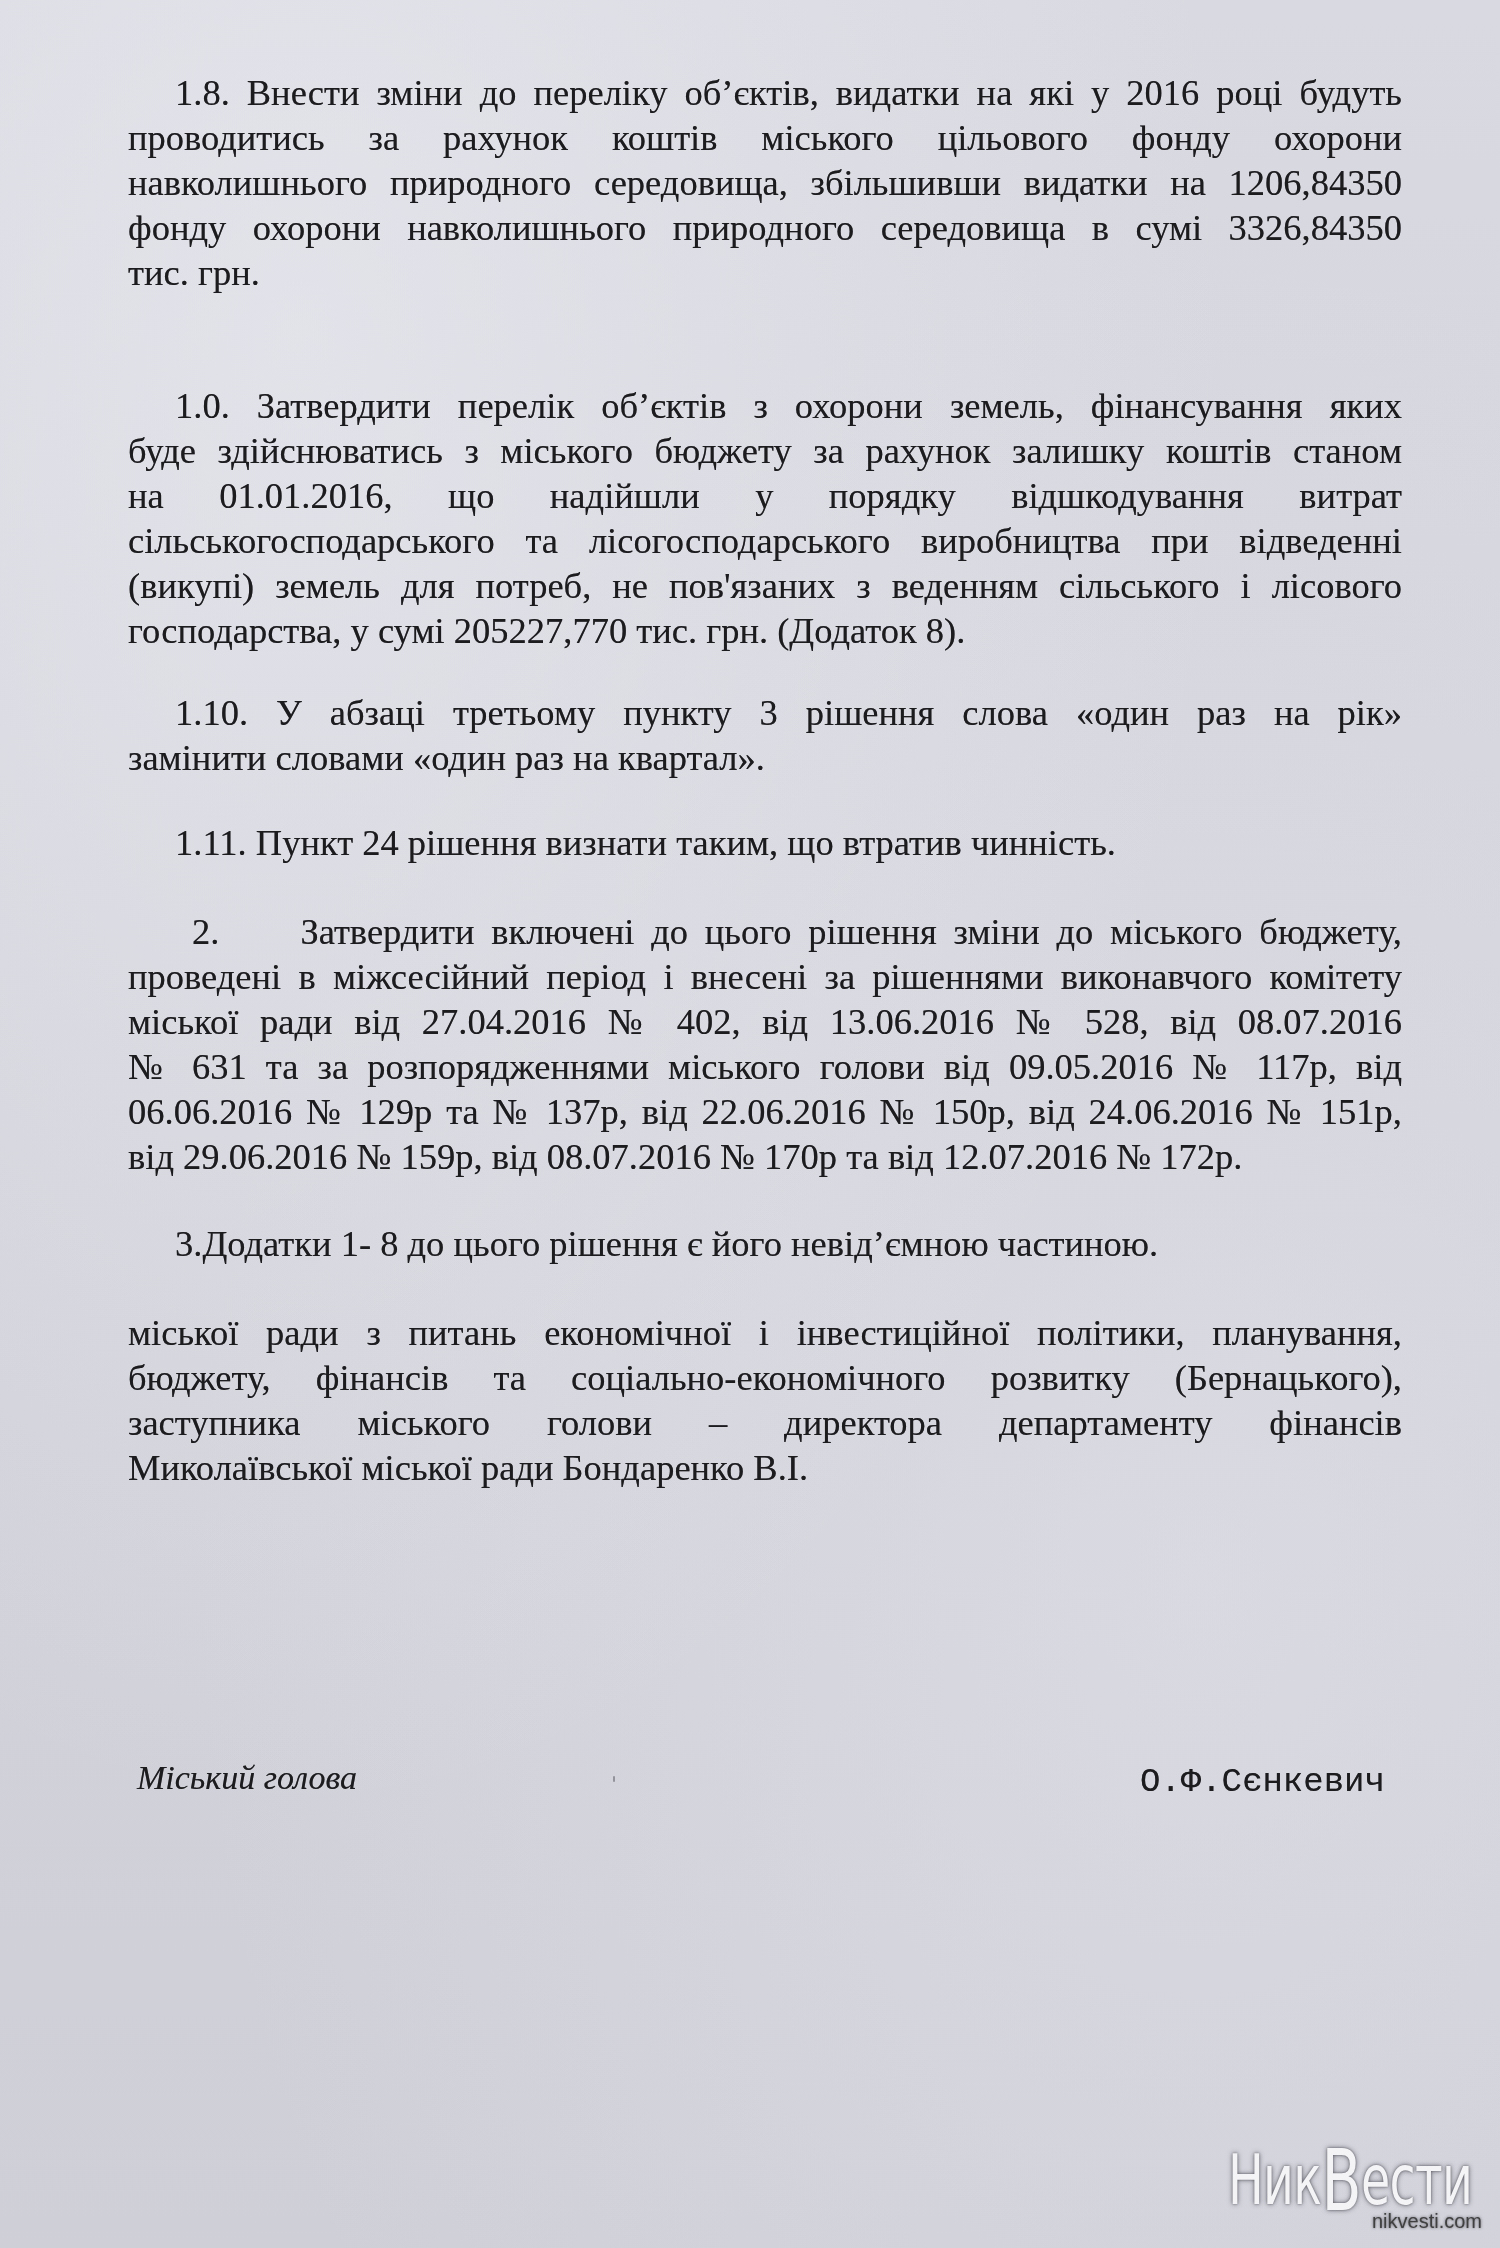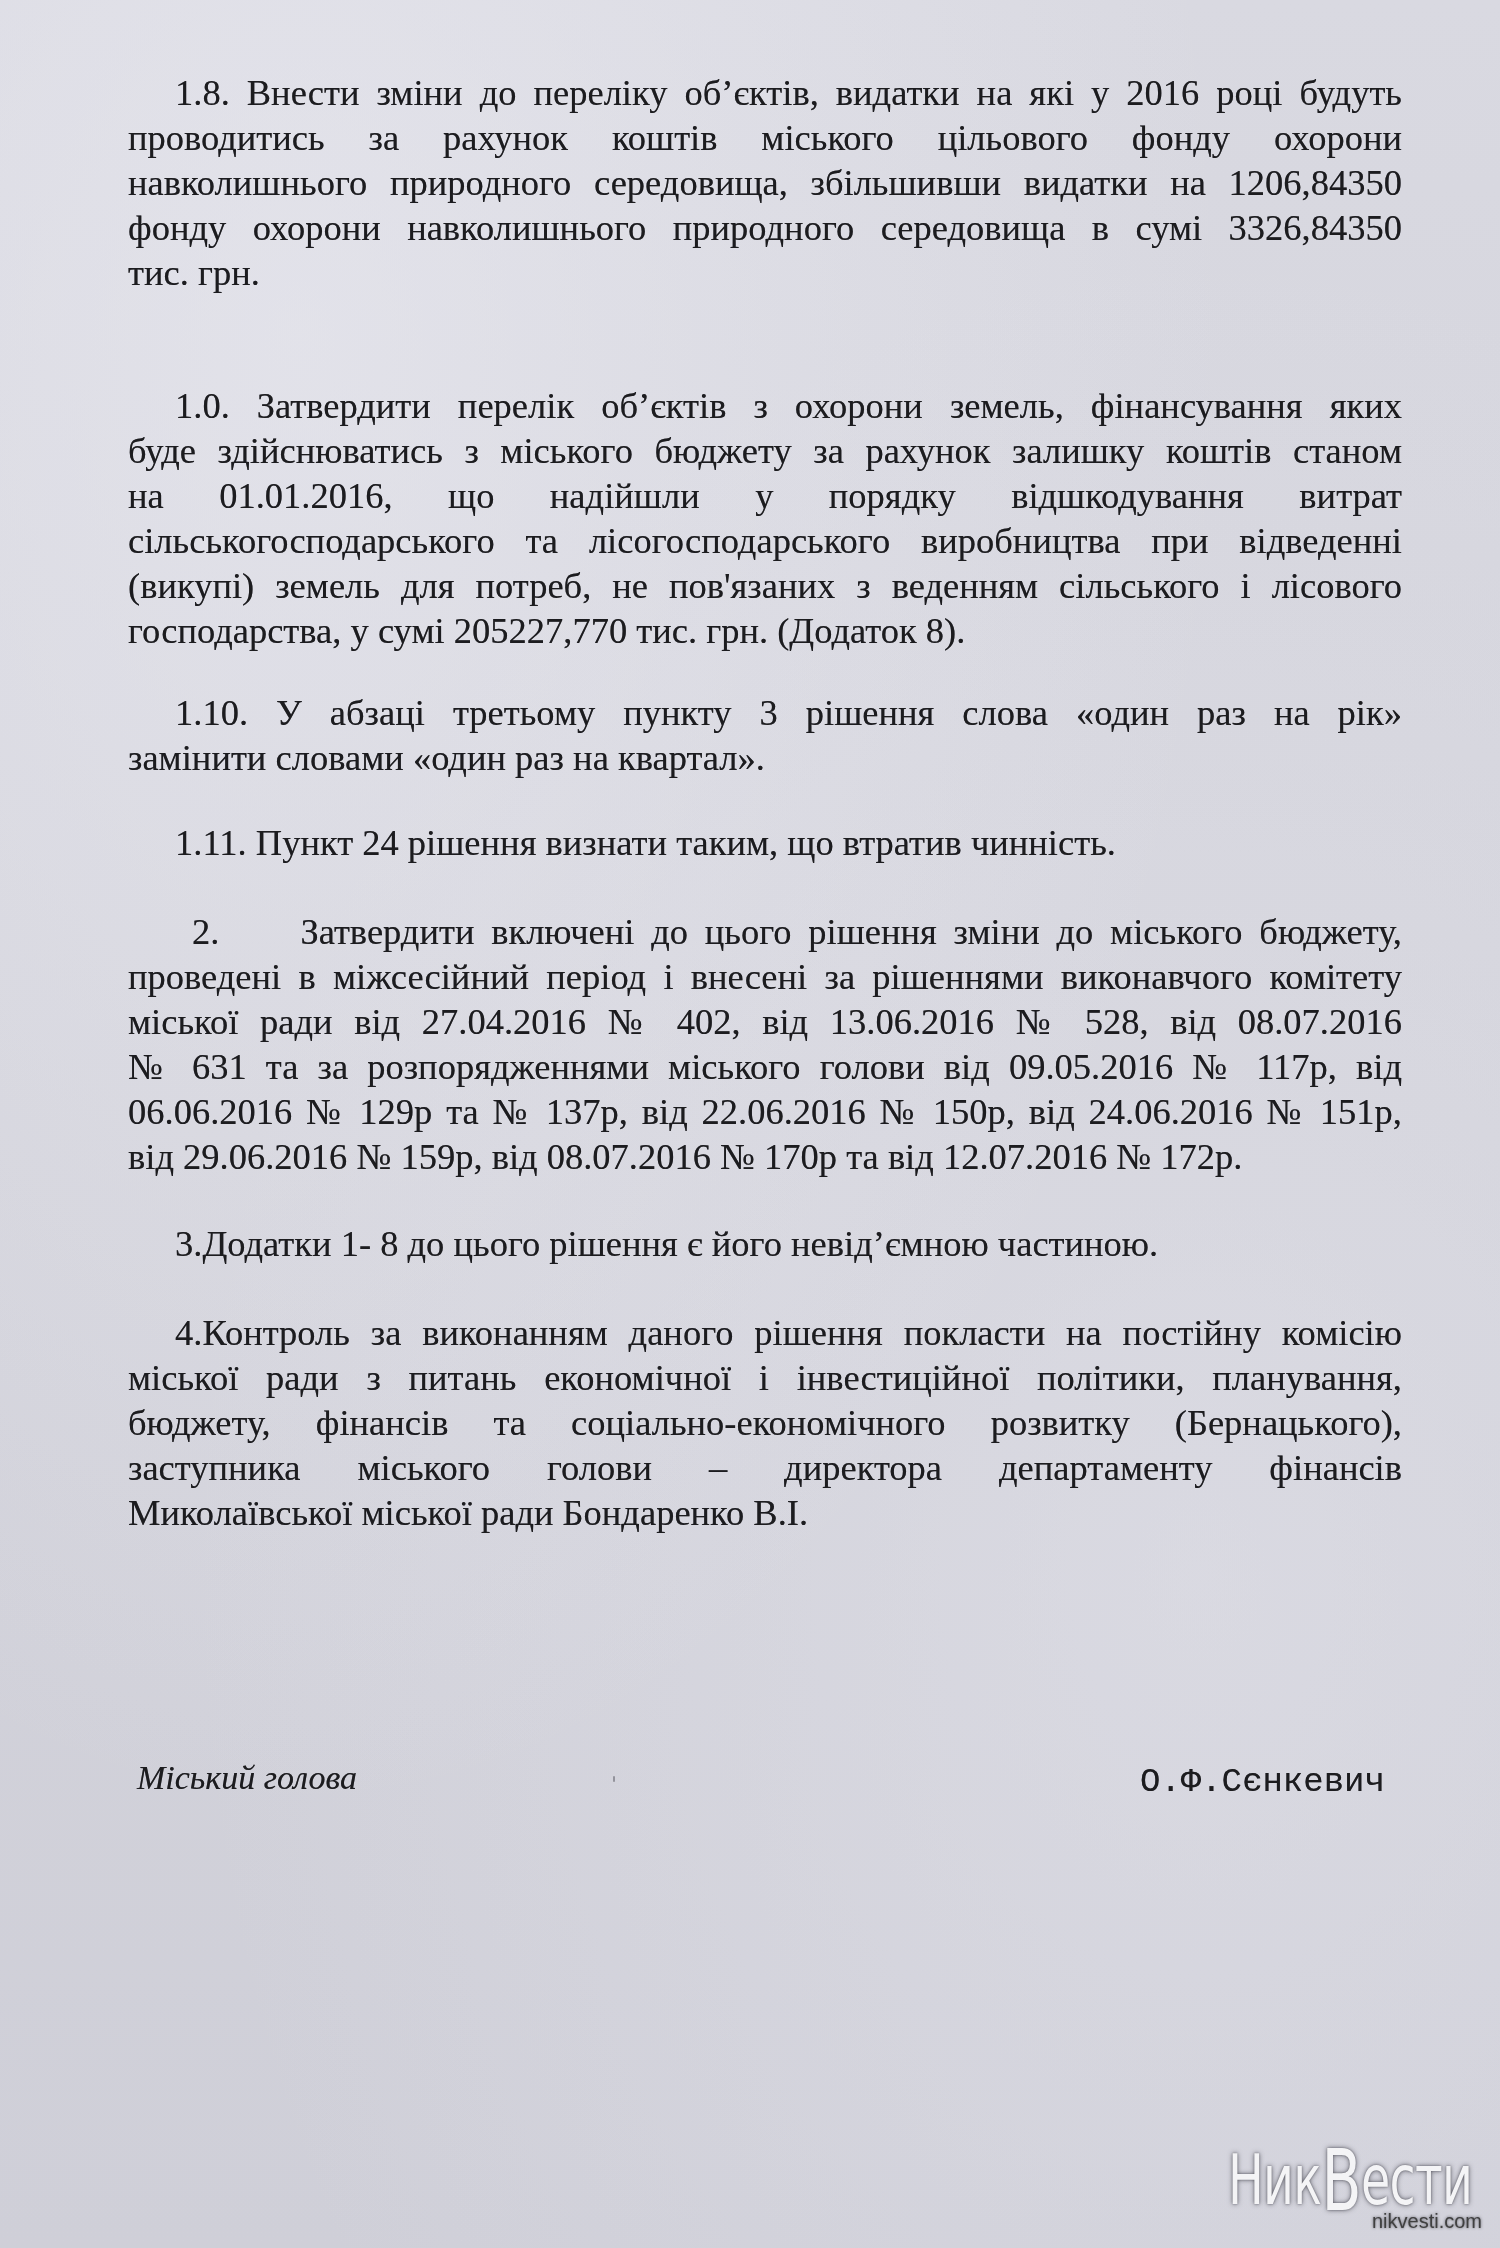--- a/index.html
+++ b/index.html
@@ -170,21 +170,20 @@
     <span class="line">№ 631 та за розпорядженнями міського голови від 09.05.2016 № 117р, від</span>
     <span class="line">06.06.2016 № 129р та № 137р, від 22.06.2016 № 150р, від 24.06.2016 № 151р,</span>
     <span class="line last">від 29.06.2016 № 159р, від 08.07.2016 № 170р та від 12.07.2016 № 172р.</span>
   </div>
 
   <div class="para" id="p3">
     <span class="line indent last">3.Додатки 1- 8 до цього рішення є його невід’ємною частиною.</span>
   </div>
 
   <div class="para" id="p4">
-    <span class="line indent">4.Контроль  за виконанням даного рішення покласти на постійну комісію</span>
     <span class="line">міської ради з питань економічної і інвестиційної політики, планування,</span>
     <span class="line">бюджету, фінансів та соціально-економічного розвитку (Бернацького),</span>
     <span class="line">заступника міського голови – директора департаменту фінансів</span>
     <span class="line last">Миколаївської міської ради Бондаренко В.І.</span>
   </div>
 
   <div class="sign-left">Міський голова</div>
   <div class="speck"></div>
   <div class="sign-right">О.Ф.Сєнкевич</div>
 

